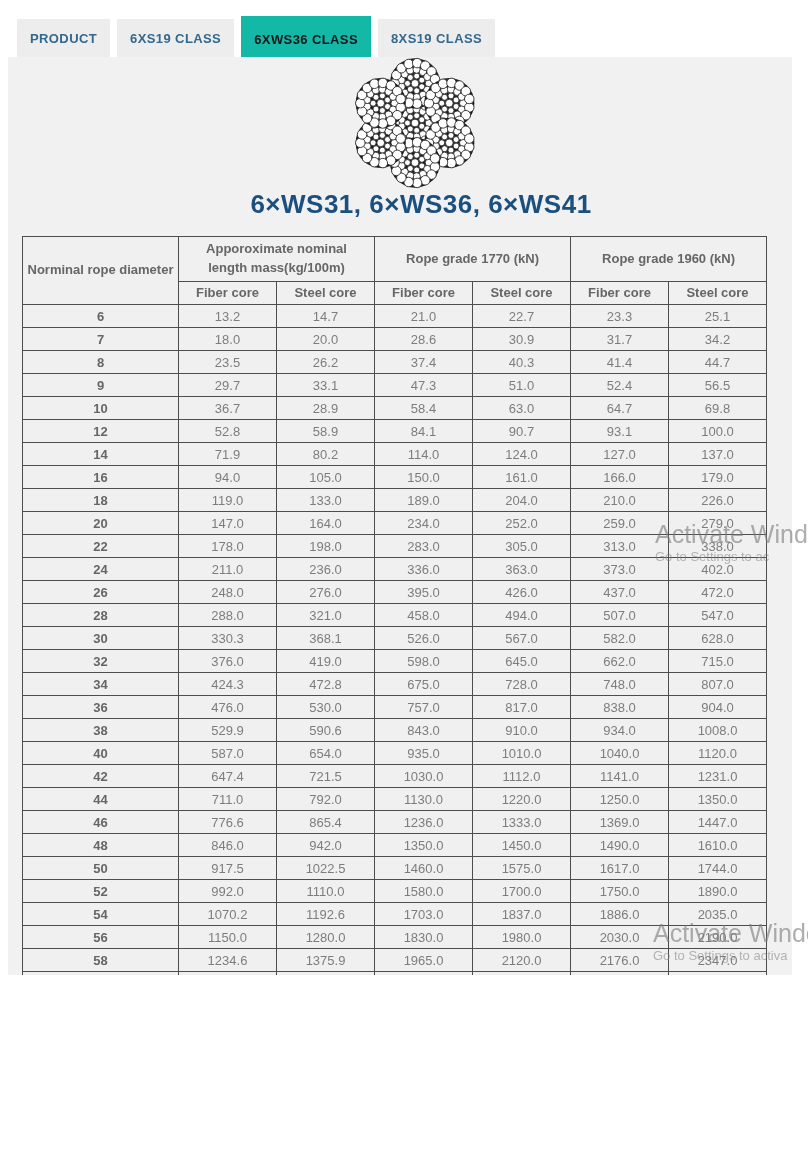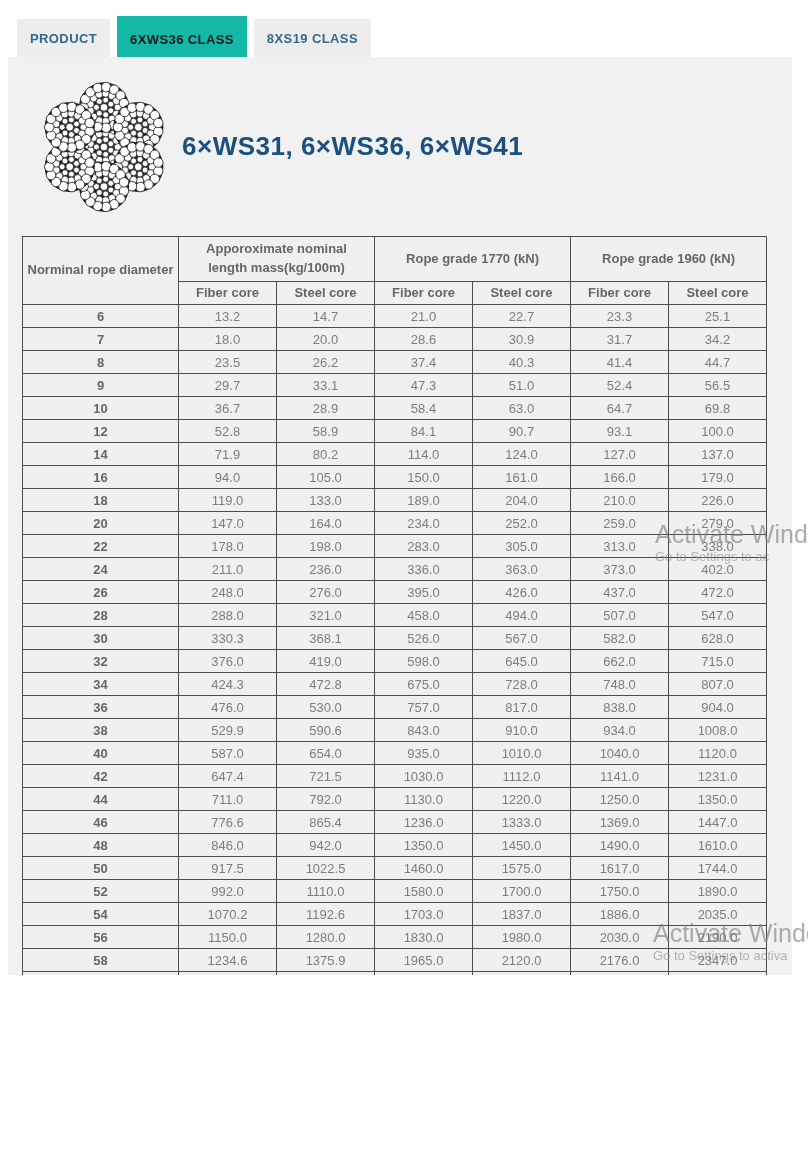--- a/index.html
+++ b/index.html
@@ -22,21 +22,21 @@
   .tab.active{
     background:#14b8a6;color:#161616;
     margin-top:-3px;height:41px;padding-top:3px;box-sizing:content-box;
   }
   
   .content{
     position:absolute;left:8px;top:57px;width:784px;height:918px;
     background:#f1f1f1;overflow:hidden;
   }
   .product-header{
-    height:179px;display:flex;align-items:center;padding-left:30px;
+    height:179px;display:flex;align-items:center;padding-left:30px;flex-direction:column;
   }
   .rope-img{width:132px;height:132px;flex:0 0 132px;}
   .product-title{
     margin-left:12px;
     font-size:26px;font-weight:bold;color:#1b4f7e;letter-spacing:.5px;
     white-space:nowrap;
   }
   
   table.spec{
     margin-left:14px;border-collapse:collapse;table-layout:fixed;width:744px;
@@ -61,20 +61,21 @@
   .wm .l1{font-size:25px;color:rgba(125,125,125,.62);}
   .wm .l2{font-size:13px;color:rgba(125,125,125,.55);}
   #wm1{left:655px;top:520px;}
   #wm2{left:653px;top:919px;}
 </style>
 </head>
 <body>
 
 <div class="tabbar" id="tabbar">
     <div class="tab">PRODUCT</div>
+    <div class="tab">6XS19 CLASS</div>
     <div class="tab active">6XWS36 CLASS</div>
     <div class="tab">8XS19 CLASS</div>
   </div>
 
 <div class="content">
 
   <div class="product-header">
     <div class="rope-img" id="ropeImg"><svg viewBox="0 0 150 150" width="132" height="132">
           <circle cx="75.00" cy="75.00" r="28.50" fill="#1d1d1d"></circle>
           <circle cx="75.00" cy="75.00" r="4.40" fill="#ffffff" stroke="#2b2b2b" stroke-width="1"></circle>

